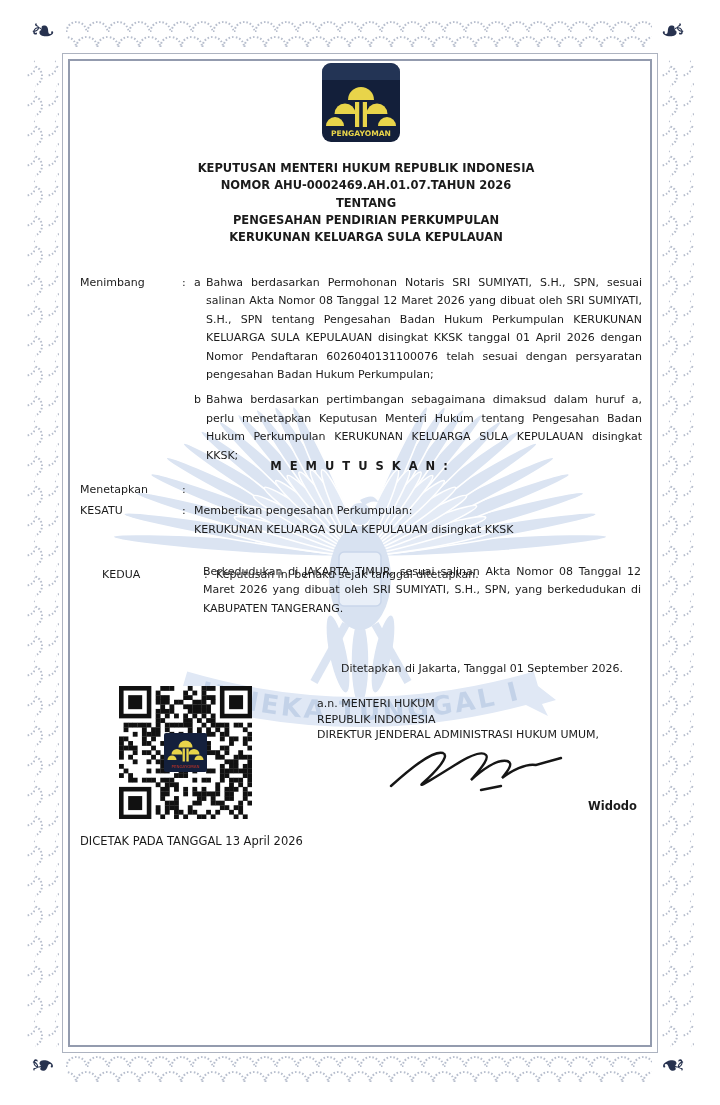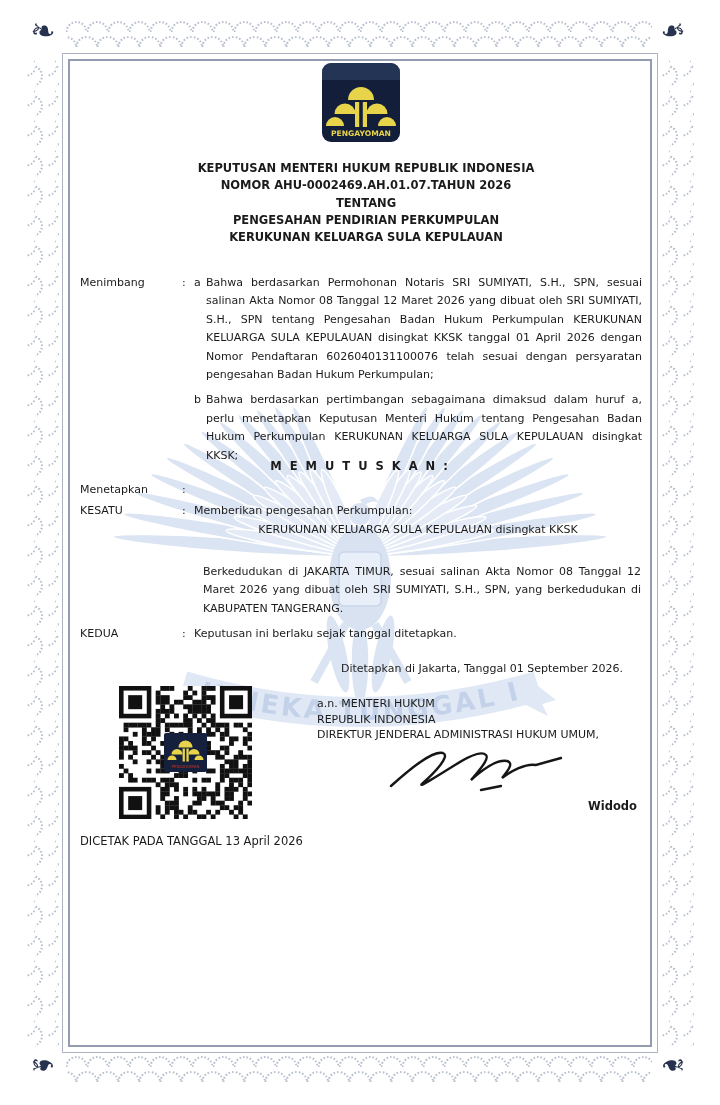--- a/index.html
+++ b/index.html
@@ -30,22 +30,22 @@
   .menimbang{position:absolute;left:80px;top:274px;width:562px;font-size:11px;line-height:18.4px;z-index:2;}
   .m-row{display:grid;grid-template-columns:102px 12px 12px 1fr;align-items:start;}
   .m-row + .m-row{margin-top:7px;}
   .m-text{text-align:justify;}
   .memutuskan{position:absolute;left:0;right:0;top:459px;text-align:center;font-weight:bold;
               font-size:11.5px;letter-spacing:2px;z-index:2;}
   .d-row{position:absolute;left:80px;width:562px;display:grid;grid-template-columns:102px 12px 1fr;
          font-size:11px;line-height:18.4px;z-index:2;}
   .row-menetapkan{top:481px;}
   .row-kesatu{top:502px;}
-  .row-kedua{top:625px;}
-  .org-line{position:absolute;left:194px;width:448px;top:523px;text-align:center;font-size:11px;z-index:2;}
+  .row-kedua{top:566px;margin-left:22px;}
+  .org-line{position:absolute;left:194px;width:448px;top:523px;text-align:left;font-size:11px;z-index:2;}
   .berkedudukan{position:absolute;left:203px;width:438px;top:543px;text-align:justify;
                 font-size:11px;line-height:18.4px;z-index:2;margin-top:20px;}
   
   .place-date{position:absolute;left:327px;width:310px;top:662px;text-align:center;font-size:11px;z-index:2;}
   .signer{position:absolute;left:317px;width:330px;top:696px;text-align:left;font-size:11px;line-height:15.5px;z-index:2;}
   .sig-svg{position:absolute;left:385px;top:740px;z-index:2;}
   .signer-name{position:absolute;left:327px;width:310px;top:799px;text-align:right;font-weight:bold;font-size:11.5px;z-index:2;}
   .printed{position:absolute;left:80px;top:834px;font-size:11.5px;z-index:2;}
   .qr{position:absolute;left:119px;top:686px;width:133px;height:133px;z-index:3;}
 </style>

